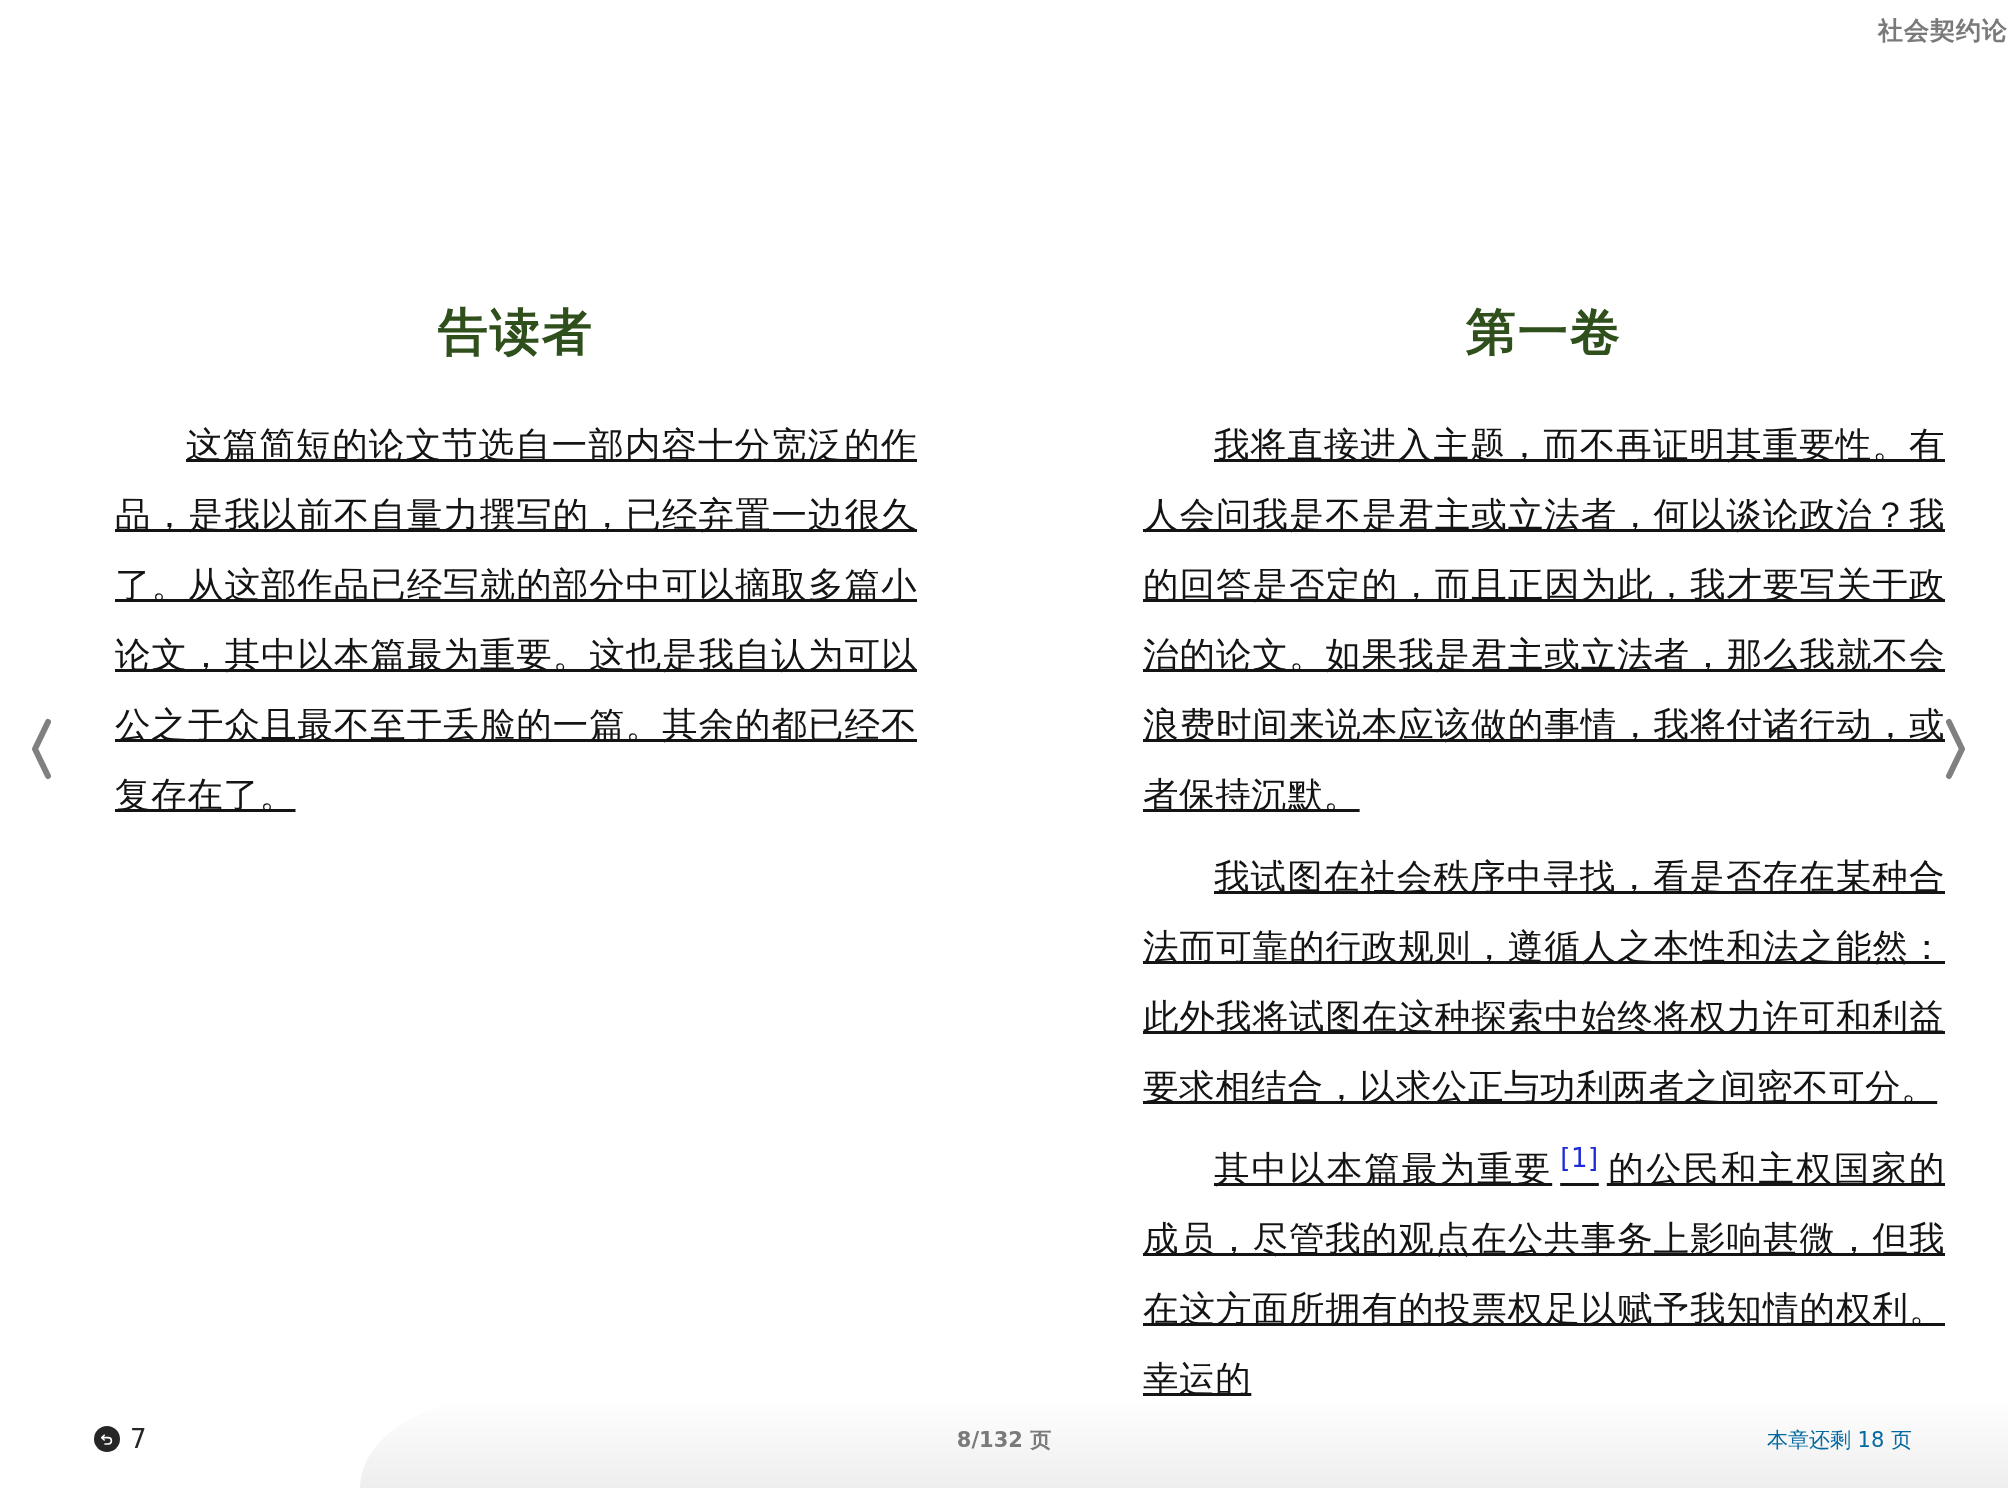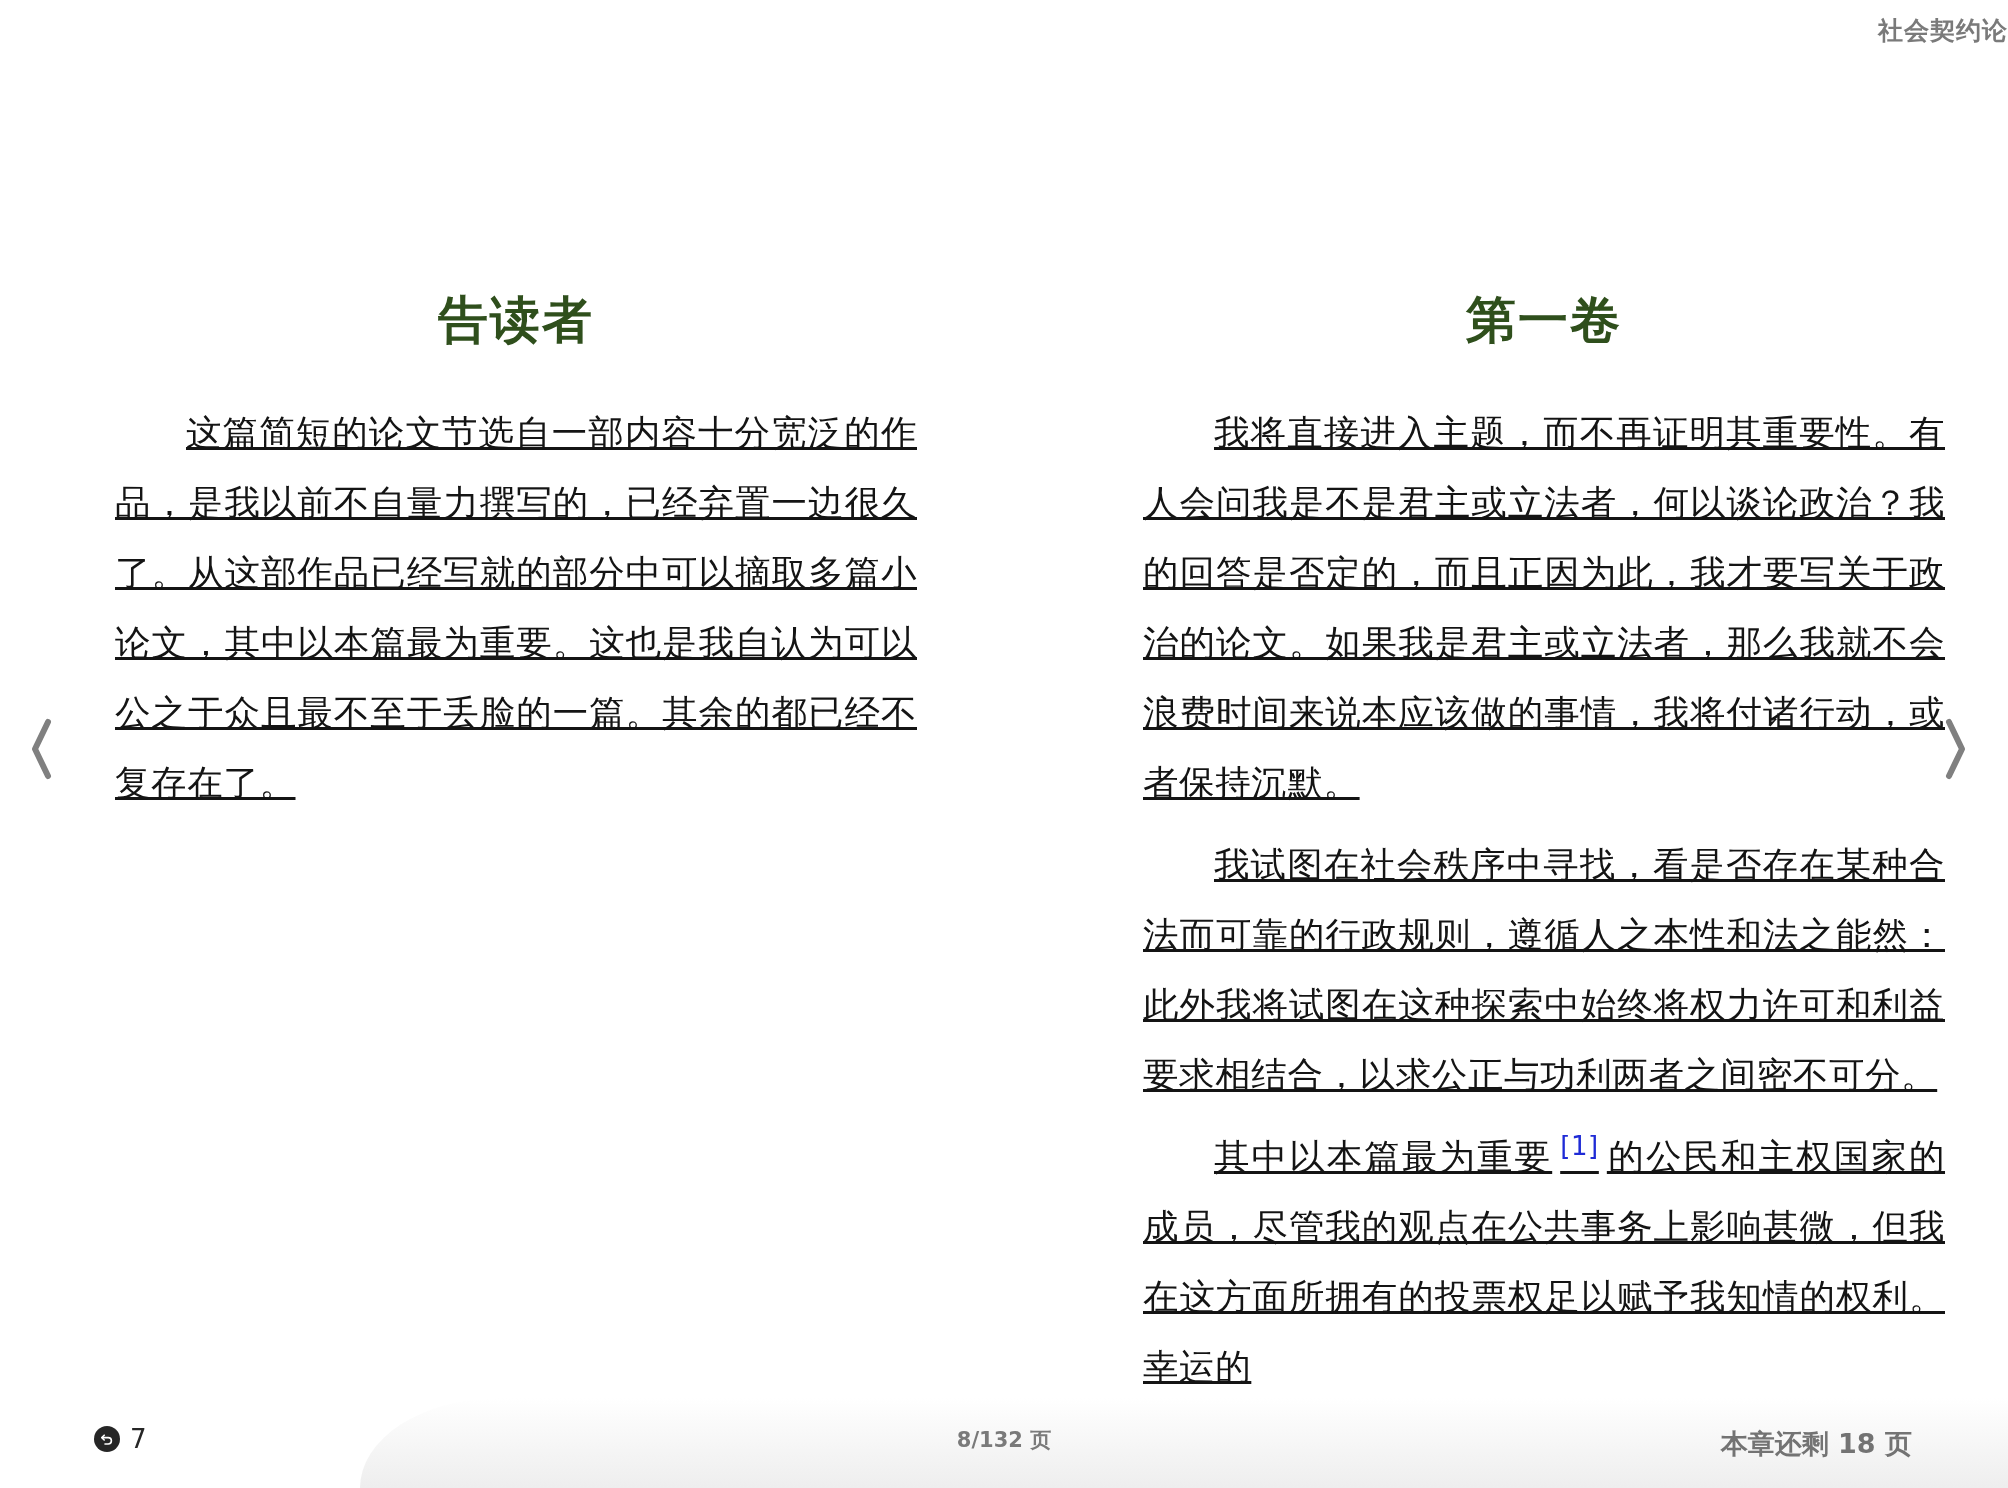--- a/index.html
+++ b/index.html
@@ -39,21 +39,21 @@
     letter-spacing: 1px;
   }
   .column {
     position: absolute;
     top: 280px;
     width: 826px;
   }
   .column.left { left: 103px; }
   .column.right { left: 1131px; }
   .chapter-heading {
-    margin: 4px;
+    margin: 16px;
     height: 72px;
     line-height: 72px;
     text-align: center;
     font-size: 50px;
     font-weight: bold;
     color: #2f4f1c;
     letter-spacing: 2px;
   }
   .chapter-body {
     margin-top: 42px;
@@ -127,23 +127,23 @@
     top: 6px;
     text-align: center;
     font-size: 21px;
     font-weight: bold;
     color: #7a7a7a;
   }
   .chapter-remaining {
     position: absolute;
     right: 96px;
     top: 6px;
-    font-size: 27px;
-    font-weight: bold;
-    color: #737373;
+    font-size: 21px;
+    font-weight: normal;
+    color: #0369a1;
   }
 </style>
 </head>
 <body>
 
 <div class="page-root">
 
   <div class="bottom-shade"></div>
 
   <div class="book-title">社会契约论</div>

